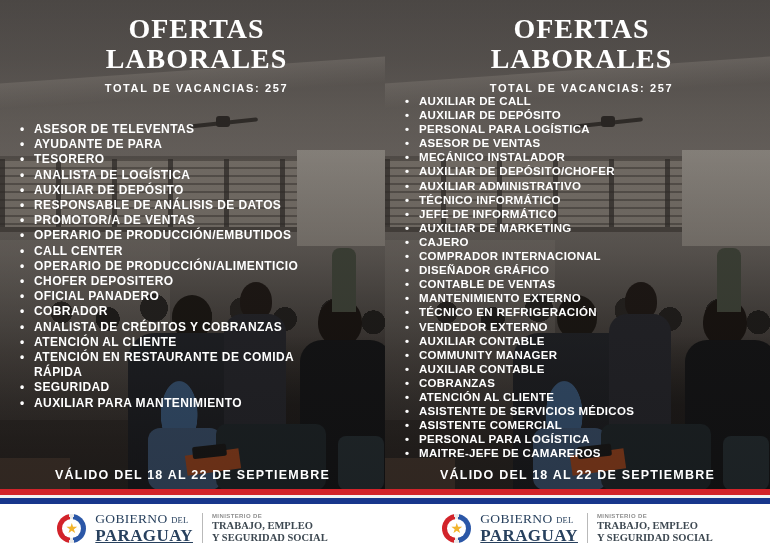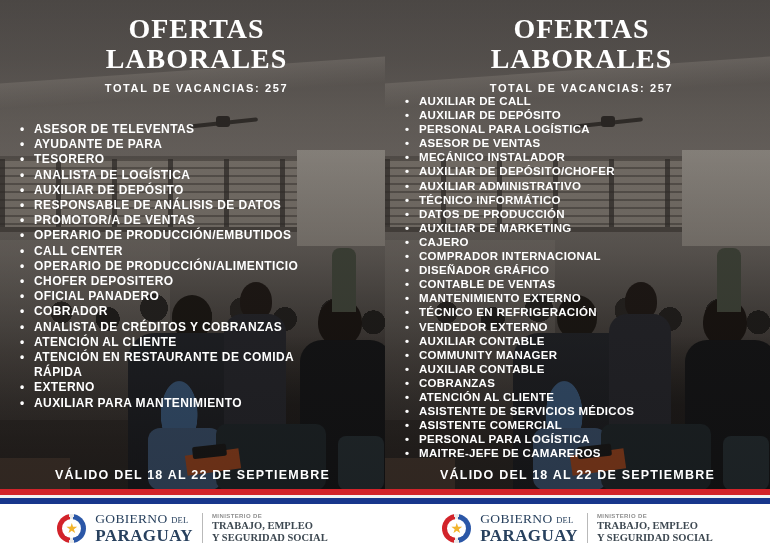--- a/index.html
+++ b/index.html
@@ -107,21 +107,21 @@
   .lockup { display:flex; align-items:center; gap:9px; }
   .emblem { position:relative; width:29px; height:29px; border-radius:50%;
     background:conic-gradient(#e9e9e9 0 10deg, #2b57a7 10deg 170deg, #e9e9e9 170deg 190deg,
       #d2232a 190deg 350deg, #e9e9e9 350deg 360deg); }
   .emblem::before { content:""; position:absolute; inset:5px; border-radius:50%; background:#fff; }
   .emblem .star { position:absolute; inset:0; display:flex; align-items:center; justify-content:center;
     font-size:14px; color:#f2b42d; z-index:2; }
   .gob { font-family:"Liberation Serif", serif; color:#28415e; line-height:1; }
   .gob .l1 { font-size:13.5px; font-weight:normal; letter-spacing:.3px; }
   .gob .l1 .del { font-size:8.5px; }
-  .gob .l2 { font-size:17px; font-weight:bold; letter-spacing:.4px; margin-top:2px; }
+  .gob .l2 { font-size:17px; font-weight:bold; letter-spacing:.4px; margin-top:2px;text-decoration:underline; }
   .divider { width:1px; height:30px; background:#b9b9b9; }
   .ministry { font-family:"Liberation Serif", serif; color:#3d4851; line-height:1; }
   .ministry .tag { font-family:"Liberation Sans", sans-serif; font-size:6px; font-weight:bold;
     color:#8f8f8f; letter-spacing:.4px; margin-bottom:2px; }
   .ministry .m1, .ministry .m2 { font-size:10.5px; font-weight:bold; }
   .ministry .m2 { margin-top:2px; }
 </style>
 </head>
 <body>
 
@@ -230,21 +230,21 @@
           <span class="job-text">ATENCIÓN AL CLIENTE</span>
         </li>
 
         <li class="job">
           <span class="bullet">•</span>
           <span class="job-text">ATENCIÓN EN RESTAURANTE DE COMIDA RÁPIDA</span>
         </li>
 
         <li class="job">
           <span class="bullet">•</span>
-          <span class="job-text">EXTERNO</span>
+          <span class="job-text">SEGURIDAD</span>
         </li>
 
         <li class="job">
           <span class="bullet">•</span>
           <span class="job-text">AUXILIAR PARA MANTENIMIENTO</span>
         </li>
       </ul>
 
     <div class="validity">VÁLIDO DEL 18 AL 22 DE SEPTIEMBRE</div>
   </div>
@@ -335,21 +335,21 @@
           <span class="job-text">AUXILIAR ADMINISTRATIVO</span>
         </li>
 
         <li class="job">
           <span class="bullet">•</span>
           <span class="job-text">TÉCNICO INFORMÁTICO</span>
         </li>
 
         <li class="job">
           <span class="bullet">•</span>
-          <span class="job-text">DATOS DE PRODUCCIÓN</span>
+          <span class="job-text">JEFE DE INFORMÁTICO</span>
         </li>
 
         <li class="job">
           <span class="bullet">•</span>
           <span class="job-text">AUXILIAR DE MARKETING</span>
         </li>
 
         <li class="job">
           <span class="bullet">•</span>
           <span class="job-text">CAJERO</span>

